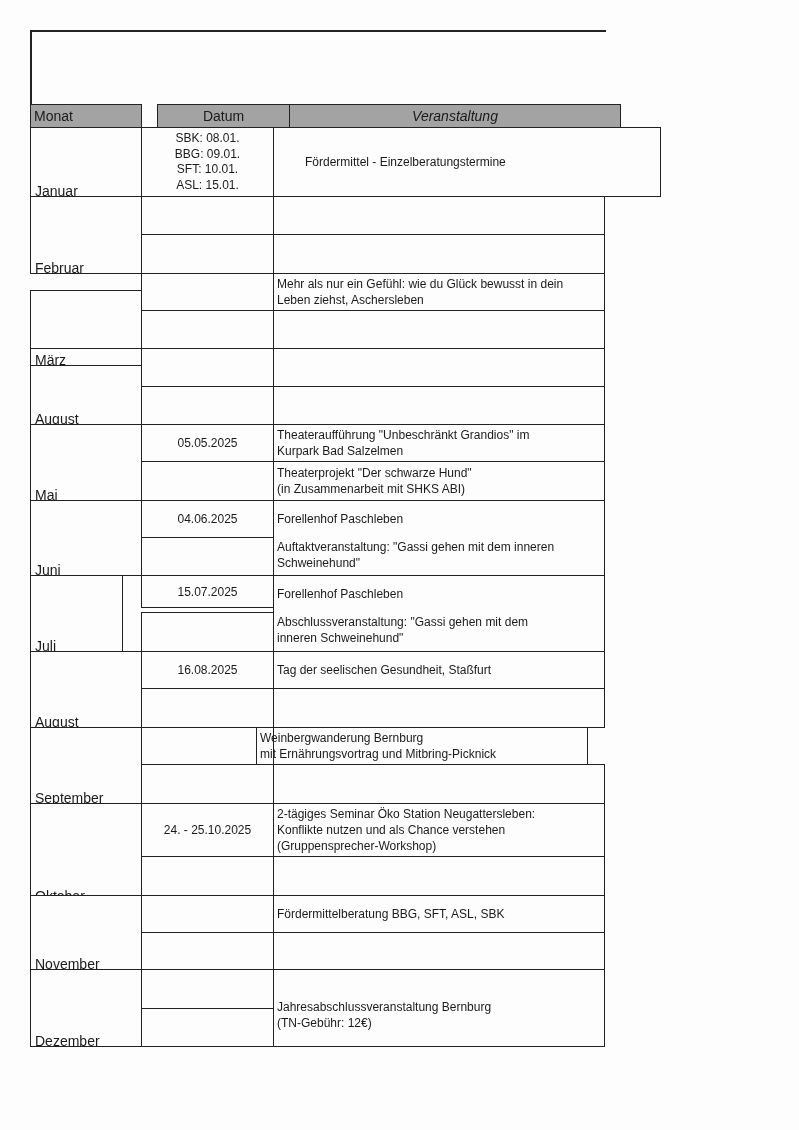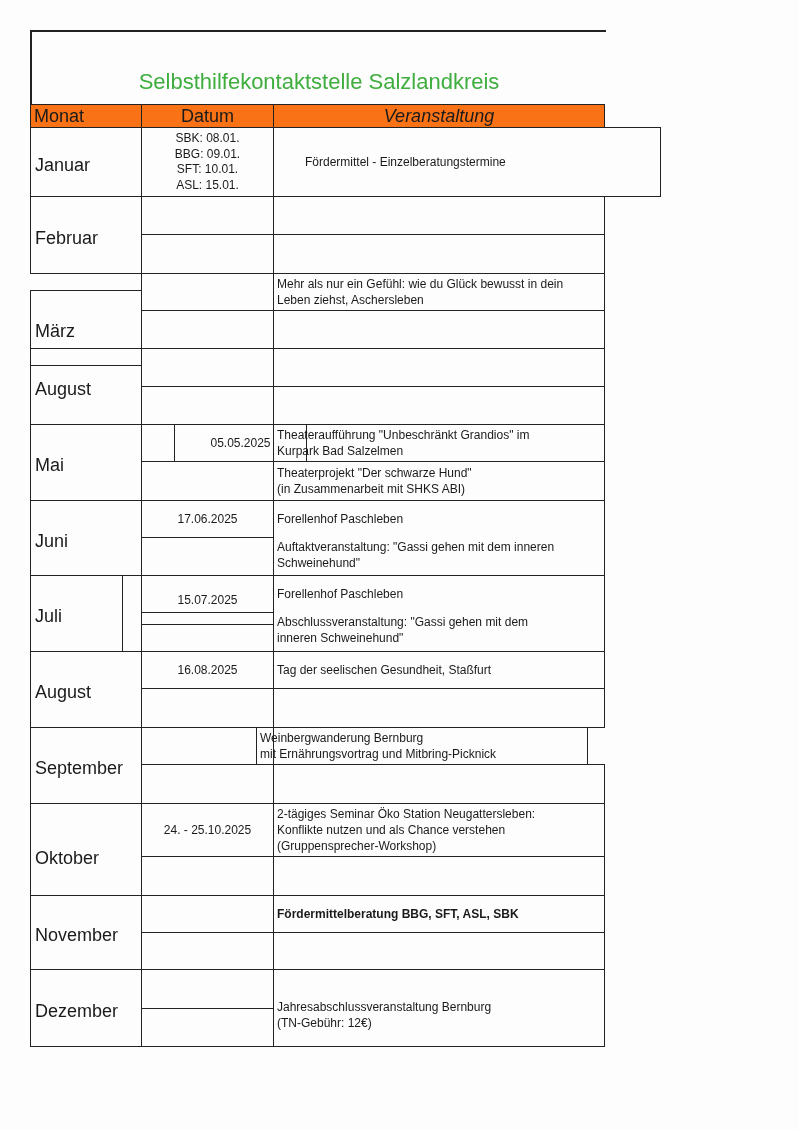--- a/index.html
+++ b/index.html
@@ -16,36 +16,35 @@
     position: absolute; left: 0; width: 100%; text-align: center;
     color: #3fae3f; font-size: 22px; line-height: 26px;
   }
   .t1 { top: 9px; }
   .t2 { top: 37px; }
   .grid { position: absolute; left: 0; top: 0; }
   .cell {
     position: absolute; box-sizing: border-box; border: 1.5px solid #222;
     display: flex; align-items: center; overflow: hidden;
   }
-  .hdr { background: #f97316; font-size: 18px; }
-  .hdr.center { justify-content: center; }
+  .hdr { background: #a3a3a3; font-size: 14px; }
+  .hdr.center { justify-content: center; margin-left: 16px; }
   .hdr.left { padding-left: 3px; }
-  .month { font-size: 18px; padding-left: 4px; }
+  .month { font-size: 14px; padding-left: 4px; align-items: flex-end; }
   .month span { position: relative; top: 3px; }
   .date { justify-content: center; font-size: 12px; text-align: center; }
   .event { font-size: 12px; padding-left: 3px; line-height: 16px; white-space: pre-line; }
   .jan-dates { font-size: 12px; line-height: 15.5px; text-align: center; white-space: pre-line; }
 </style>
 </head>
 <body>
 
 <div class="page">
 
   <div class="title-box">
-    <div class="title-line t2">Selbsthilfekontaktstelle Salzlandkreis</div>
   </div>
 
   <div class="grid">
 
     <div class="cell hdr left" style="left:30px;top:104px;width:112px;height:24px;">
         <span>Monat</span>
       </div>
     <div class="cell hdr center" style="left:141px;top:104px;width:133px;height:24px;">
         <span>Datum</span>
       </div>
@@ -97,50 +96,50 @@
       </div>
     <div class="cell date" style="left:141px;top:386px;width:133px;height:39px;">
         <span></span>
       </div>
     <div class="cell event" style="left:273px;top:348px;width:332px;height:39px;"><span></span></div>
     <div class="cell event" style="left:273px;top:386px;width:332px;height:39px;"><span></span></div>
 
     <div class="cell month" style="left:30px;top:424px;width:112px;height:77px;">
         <span>Mai</span>
       </div>
-    <div class="cell date" style="left:141px;top:424px;width:133px;height:38px;margin-left:33px;">
+    <div class="cell date" style="left:141px;top:424px;width:133px;height:38px;">
         <span>05.05.2025</span>
       </div>
     <div class="cell date" style="left:141px;top:461px;width:133px;height:40px;">
         <span></span>
       </div>
     <div class="cell event" style="left:273px;top:424px;width:332px;height:38px;"><span>Theateraufführung "Unbeschränkt Grandios" im
 Kurpark Bad Salzelmen</span></div>
     <div class="cell event" style="left:273px;top:461px;width:332px;height:40px;"><span>Theaterprojekt "Der schwarze Hund"
 (in Zusammenarbeit mit SHKS ABI)</span></div>
 
     <div class="cell month" style="left:30px;top:500px;width:112px;height:76px;">
         <span>Juni</span>
       </div>
     <div class="cell date" style="left:141px;top:500px;width:133px;height:38px;">
-        <span>17.06.2025</span>
+        <span>04.06.2025</span>
       </div>
     <div class="cell date" style="left:141px;top:537px;width:133px;height:39px;">
         <span></span>
       </div>
     <div class="cell event" style="left:273px;top:500px;width:332px;height:76px;flex-direction:column;align-items:flex-start;justify-content:flex-start;padding-top:10px;">
       <span>Forellenhof Paschleben</span>
       <span style="margin-top:12px;">Auftaktveranstaltung: "Gassi gehen mit dem inneren
 Schweinehund"</span>
     </div>
 
     <div class="cell month" style="left:30px;top:575px;width:93px;height:77px;">
         <span>Juli</span>
       </div>
-    <div class="cell date" style="left:141px;top:575px;width:133px;height:50px;">
+    <div class="cell date" style="left:141px;top:575px;width:133px;height:33px;">
         <span>15.07.2025</span>
       </div>
     <div class="cell date" style="left:141px;top:612px;width:133px;height:40px;">
         <span></span>
       </div>
     <div class="cell event" style="left:273px;top:575px;width:332px;height:77px;flex-direction:column;align-items:flex-start;justify-content:flex-start;padding-top:10px;">
       <span>Forellenhof Paschleben</span>
       <span style="margin-top:12px;">Abschlussveranstaltung: "Gassi gehen mit dem
 inneren Schweinehund"</span>
     </div>
@@ -186,21 +185,21 @@
 
     <div class="cell month" style="left:30px;top:895px;width:112px;height:75px;">
         <span>November</span>
       </div>
     <div class="cell date" style="left:141px;top:895px;width:133px;height:38px;">
         <span></span>
       </div>
     <div class="cell date" style="left:141px;top:932px;width:133px;height:38px;">
         <span></span>
       </div>
-    <div class="cell event" style="left:273px;top:895px;width:332px;height:38px;font-weight:bold;"><span>Fördermittelberatung BBG, SFT, ASL, SBK</span></div>
+    <div class="cell event" style="left:273px;top:895px;width:332px;height:38px;"><span>Fördermittelberatung BBG, SFT, ASL, SBK</span></div>
     <div class="cell event" style="left:273px;top:932px;width:332px;height:38px;"><span></span></div>
 
     <div class="cell month" style="left:30px;top:969px;width:112px;height:78px;">
         <span>Dezember</span>
       </div>
     <div class="cell date" style="left:141px;top:969px;width:133px;height:40px;">
         <span></span>
       </div>
     <div class="cell date" style="left:141px;top:1008px;width:133px;height:39px;">
         <span></span>

